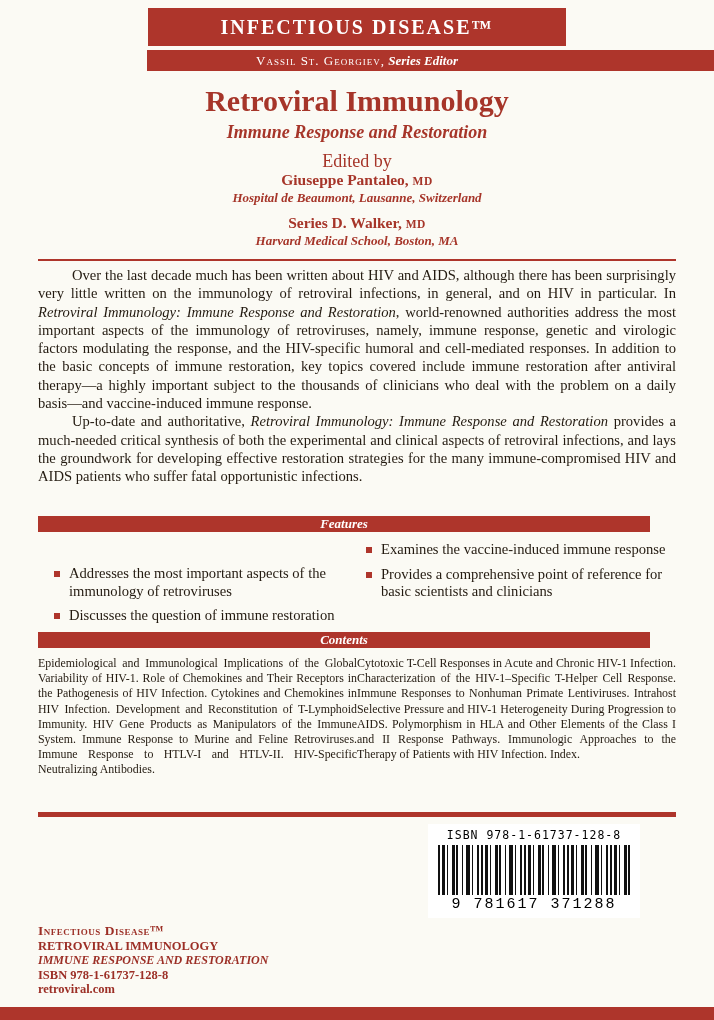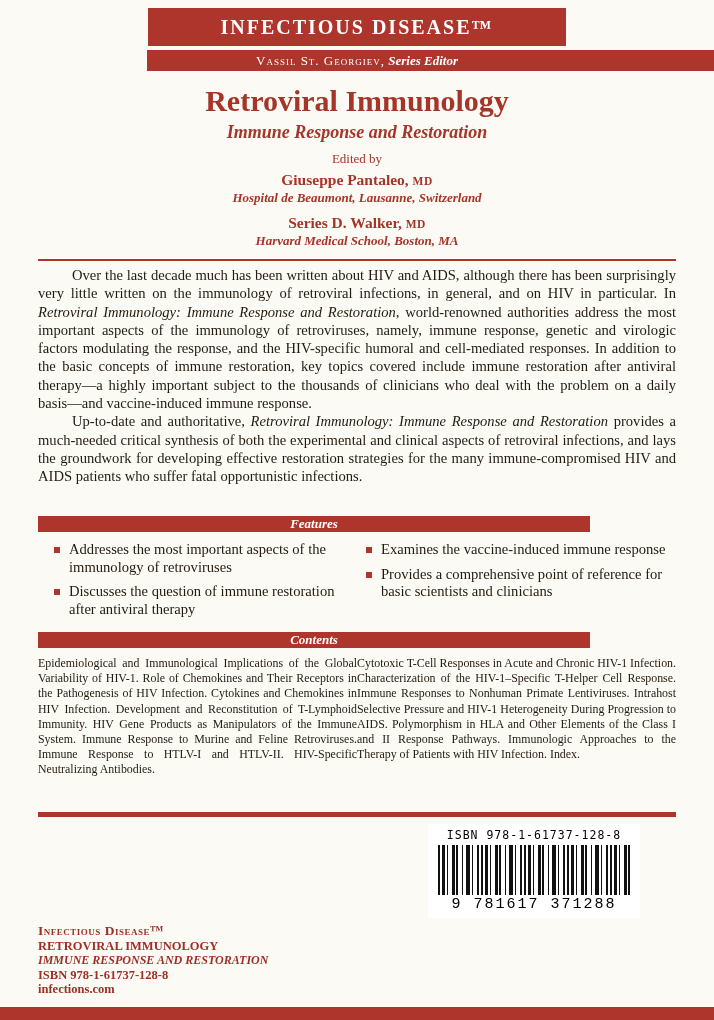--- a/index.html
+++ b/index.html
@@ -36,50 +36,50 @@
   .banner-editor-text{
     position:absolute;top:50px;left:0;width:714px;height:22px;
     line-height:21px;text-align:center;color:#fff;font-size:13px;
   }
   .banner-editor-text .sc{font-variant:small-caps;letter-spacing:1px;}
   .banner-editor-text em{font-weight:bold;}
   
   .centerline{position:absolute;left:0;width:714px;text-align:center;}
   .book-title{top:84px;font-size:30px;font-weight:bold;color:var(--text-red);}
   .book-subtitle{top:122px;font-size:18px;font-weight:bold;font-style:italic;color:var(--text-red);}
-  .edited-by{top:151px;font-size:13px;color:var(--text-red);}
+  .edited-by{top:151px;font-size:18px;color:var(--text-red);}
   .editor-name{font-size:15.5px;font-weight:bold;color:var(--text-red);}
   .editor-degree{font-size:11.5px;letter-spacing:.5px;font-variant:small-caps;margin-top:44px;}
   .editor-affil{font-size:13px;font-style:italic;color:var(--text-red);font-weight:bold;}
   .ed1n{top:171px;} .ed1a{top:190px;} .ed2n{top:214px;} .ed2a{top:233px;}
   
   .rule{position:absolute;left:38px;width:638px;background:var(--brand-red);}
   .rule-top{top:259px;height:2px;}
   .rule-bottom{top:812px;height:5px;}
   
   .desc{
     position:absolute;top:266px;left:38px;width:638px;height:248px;
     overflow:hidden;font-size:14.6px;line-height:18.3px;text-align:justify;
   }
   .desc p{text-indent:34px;}
   
   .section-bar{
-    position:absolute;left:38px;width:552px;height:16px;
+    position:absolute;left:38px;width:612px;height:16px;
     background:var(--brand-red);color:#fff;text-align:center;
     font-size:13px;line-height:16px;font-weight:bold;font-style:italic;
   }
   .features-bar{top:516px;}
   .contents-bar{top:632px;}
   
   .features-cols{
     position:absolute;top:541px;left:54px;width:622px;height:86px;
     display:flex;gap:24px;overflow:hidden;
   }
   .feat-col{display:flex;flex-direction:column;gap:7px;}
-  .feat-col.left{flex:0 0 288px;}
+  .feat-col.left{flex:0 0 288px;margin-top:24px;}
   .feat-col.right{flex:1;}
   .feat-item{display:flex;gap:9px;font-size:14.6px;line-height:17.6px;}
   .bullet{flex:0 0 6px;width:6px;height:6px;margin-top:6px;background:var(--brand-red);}
   
   .contents-cols{
     position:absolute;top:656px;left:38px;width:638px;height:152px;
     display:flex;overflow:hidden;
     font-size:11.9px;line-height:15.2px;text-align:justify;
   }
   .contents-col{flex:1;}
@@ -189,18 +189,18 @@
     <div class="barcode-isbn">ISBN 978-1-61737-128-8</div>
     <div class="bars"></div>
     <div class="barcode-number">9 781617 371288</div>
   </div>
 
   <div class="footer-imprint">
     <div class="footer-series">Infectious Disease™</div>
     <div>RETROVIRAL IMMUNOLOGY</div>
     <div class="footer-subtitle">IMMUNE RESPONSE AND RESTORATION</div>
     <div>ISBN 978-1-61737-128-8</div>
-    <div>infections.com</div>
+    <div>retroviral.com</div>
   </div>
 
   <div class="footer-bar"></div>
 
 </div>
 
 </body></html>

